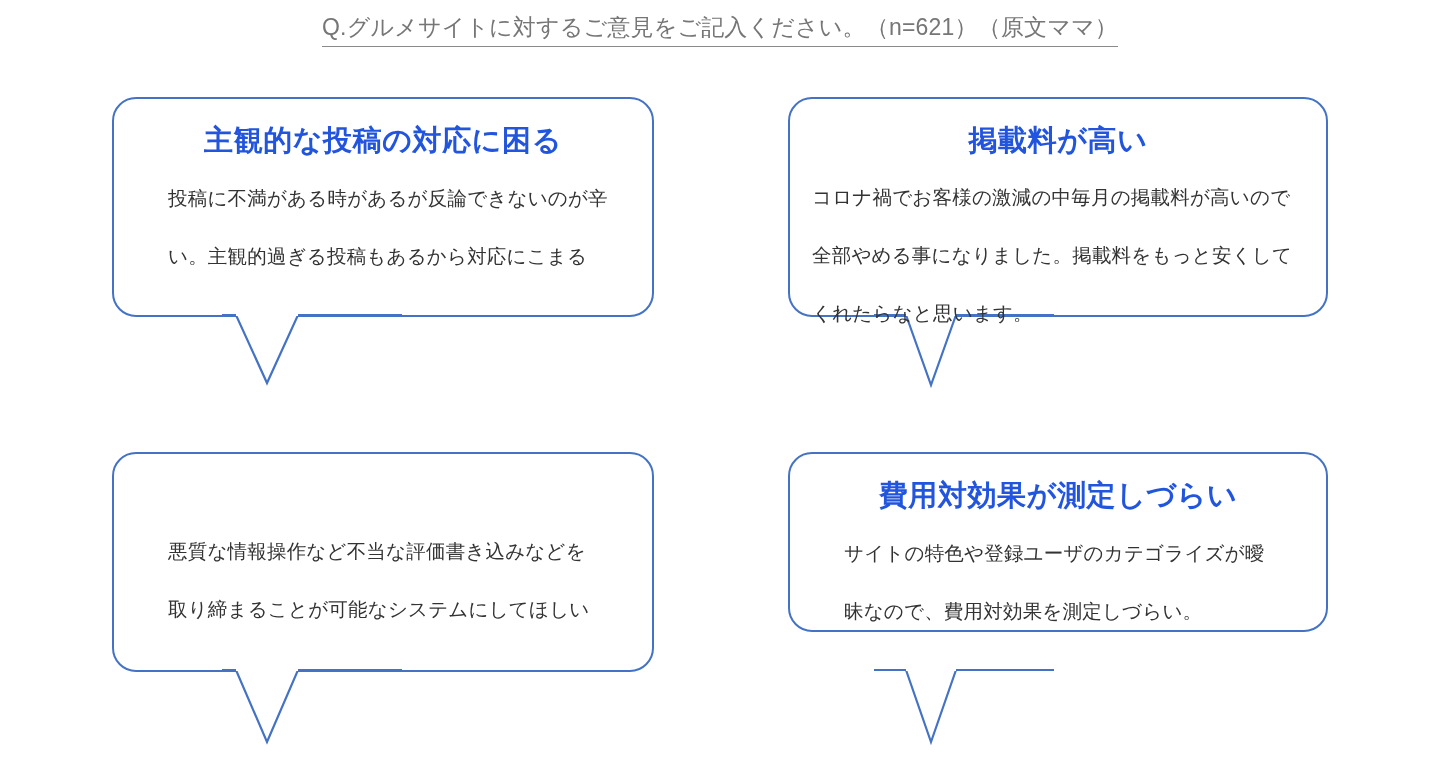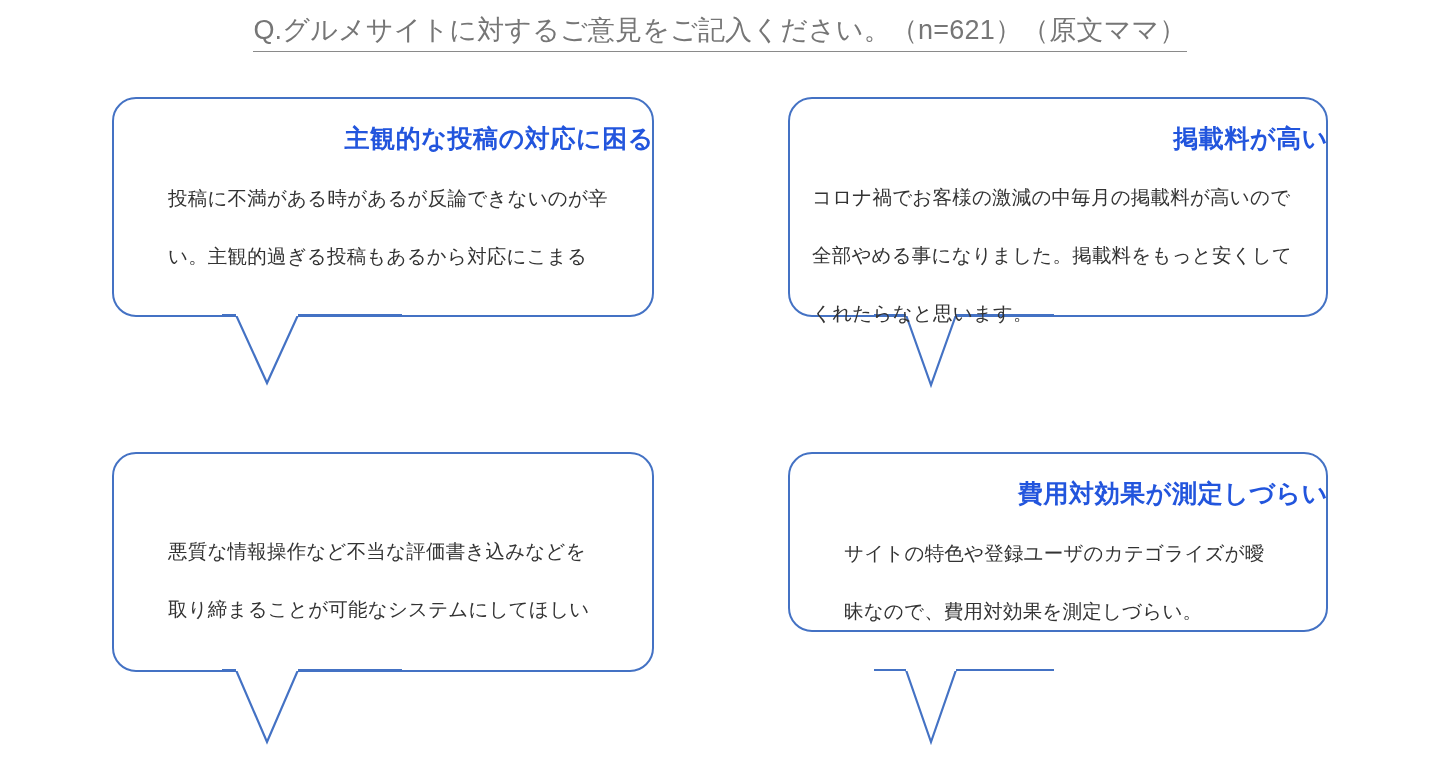--- a/index.html
+++ b/index.html
@@ -23,21 +23,21 @@
     margin: 0 auto;
   }
 
   
   .page-title {
     position: absolute;
     left: 0;
     right: 0;
     top: 12px;
     text-align: center;
-    font-size: 27px;
+    font-size: 23px;
     line-height: 1.35;
     color: #767676;
     letter-spacing: 0.2px;
     white-space: nowrap;
   }
   .page-title .title-underline {
     border-bottom: 1.6px solid #8a8a8a;
     padding-bottom: 3px;
     display: inline-block;
   }
@@ -75,22 +75,22 @@
     z-index: 3;
     pointer-events: none;
   }
 
   .bubble-heading {
     position: absolute;
     left: 0;
     right: 0;
     top: 26px;
     z-index: 4;
-    text-align: right;
-    font-size: 25px;
+    text-align: center;
+    font-size: 29px;
     font-weight: bold;
     color: #2255dd;
     letter-spacing: 0.6px;
     line-height: 1.2;
   }
 
   .bubble-text {
     position: absolute;
     z-index: 4;
     left: 56px;

